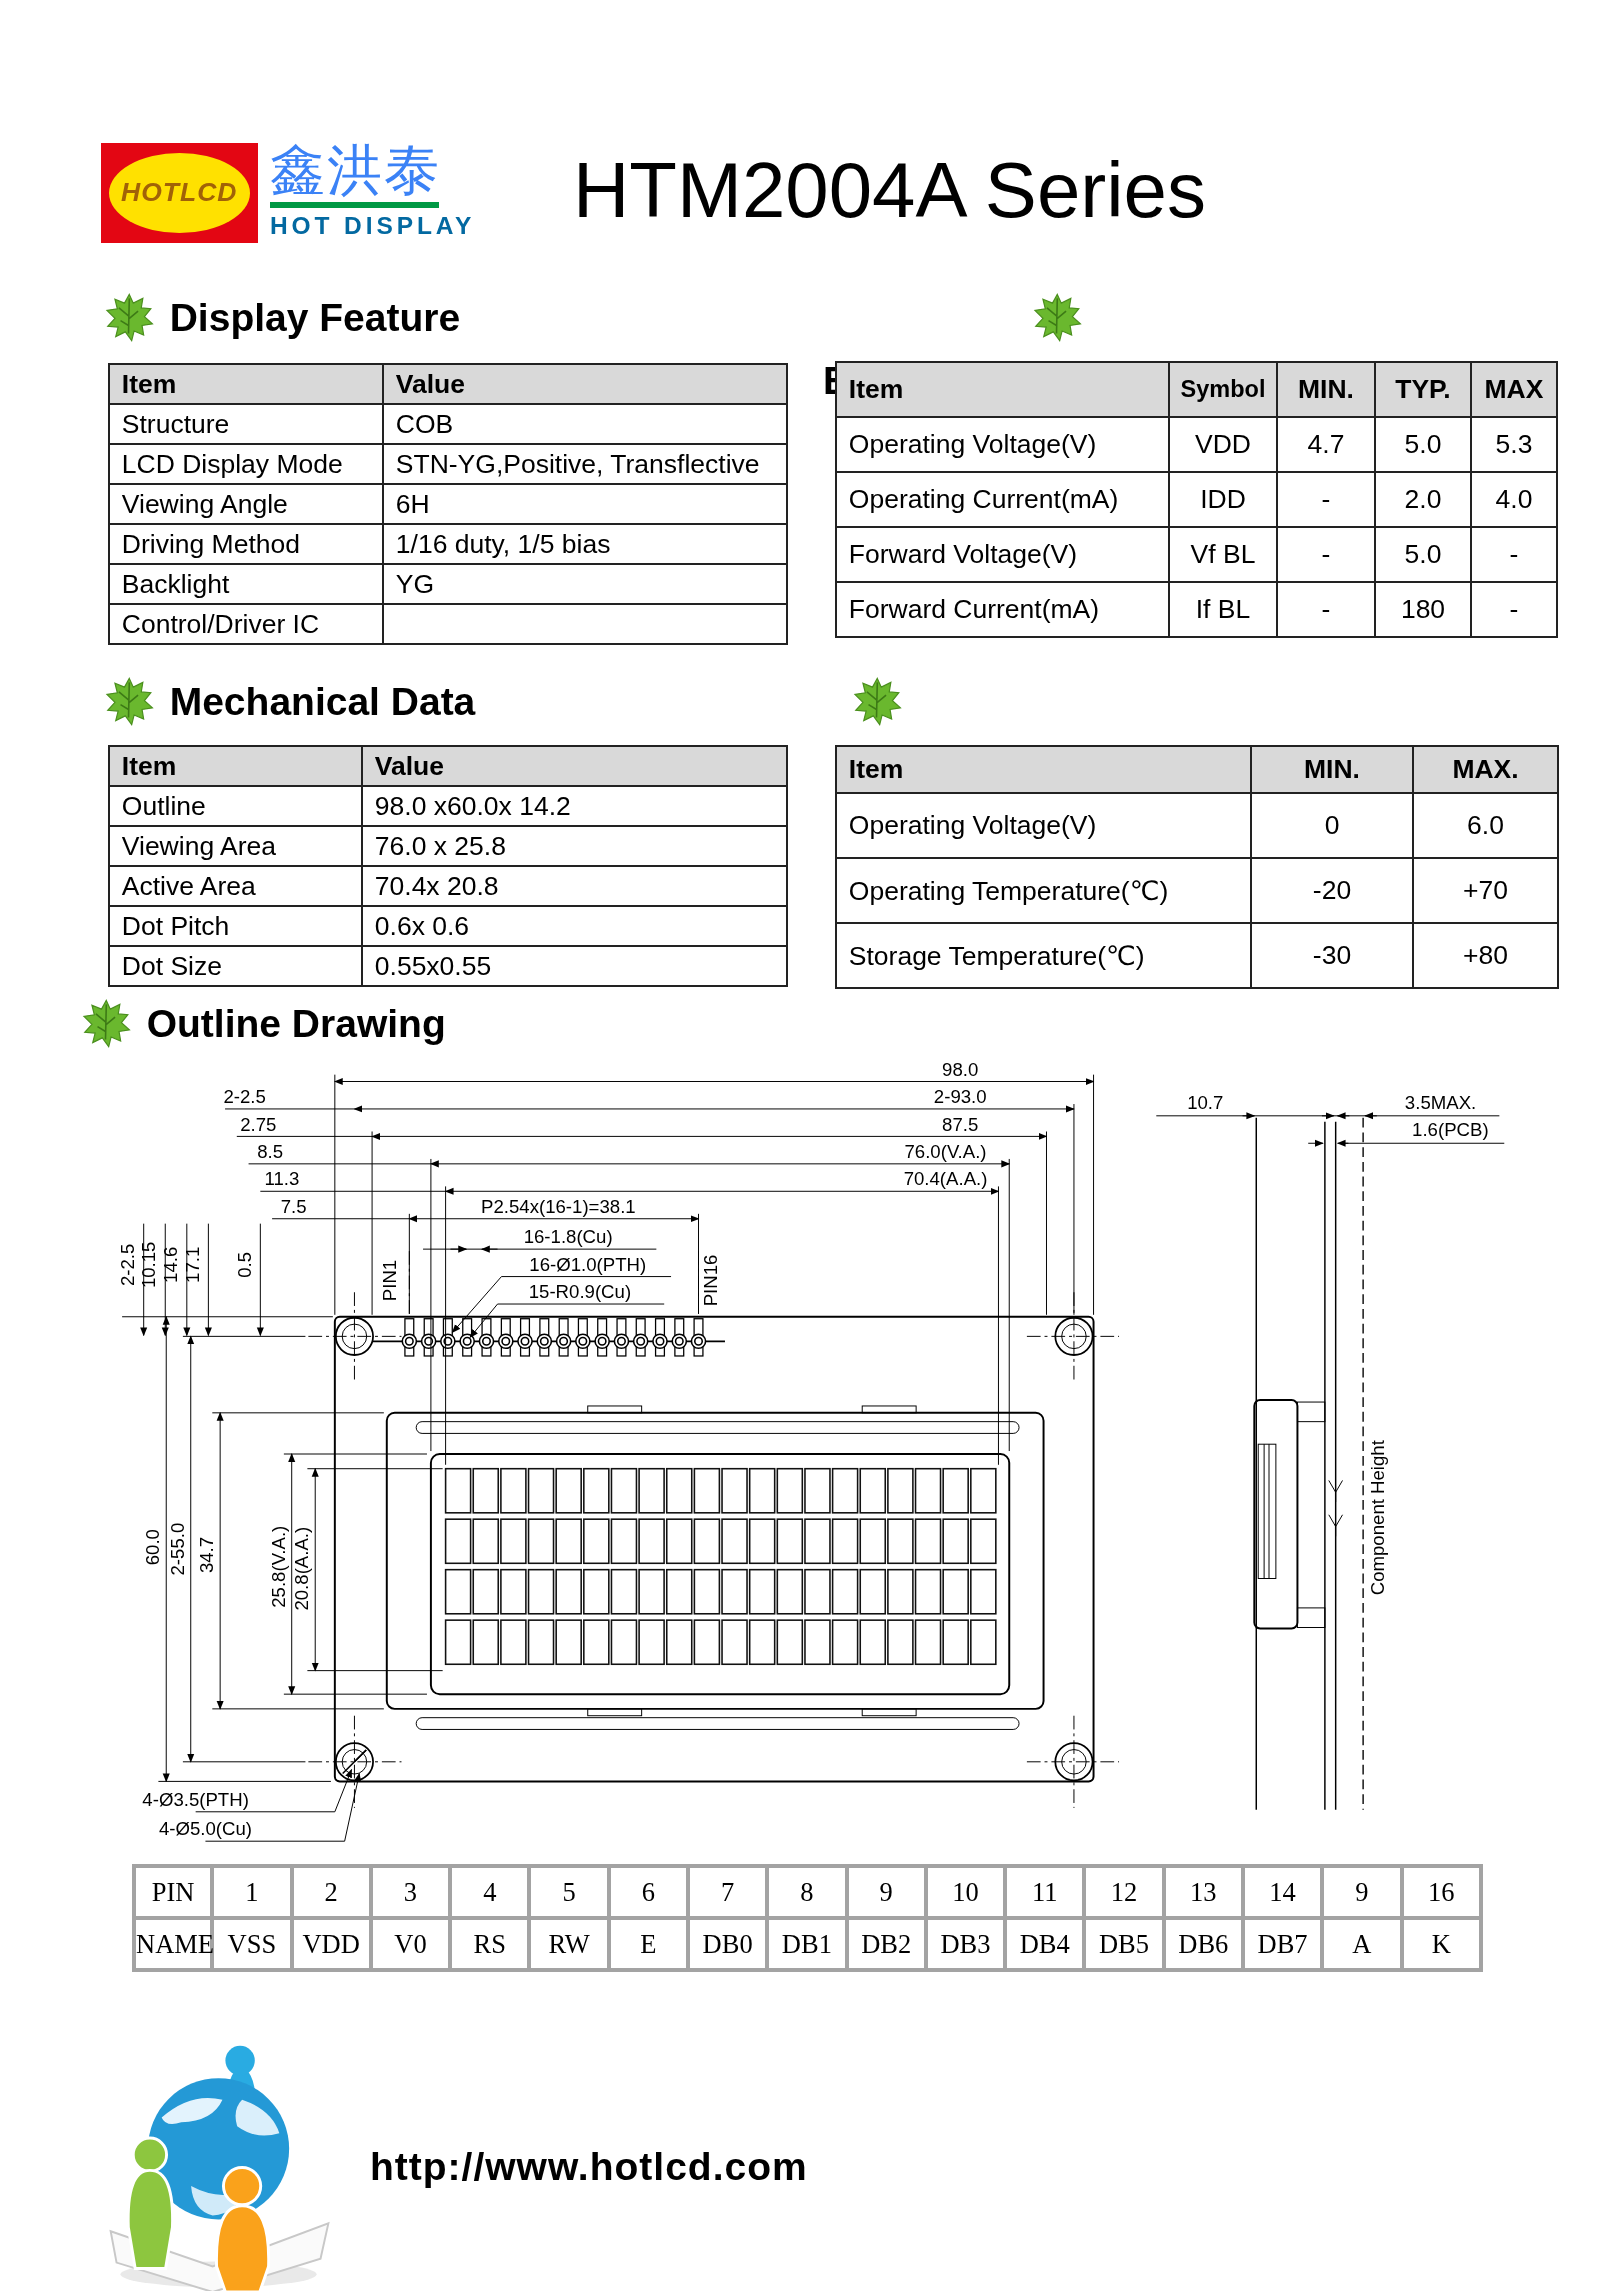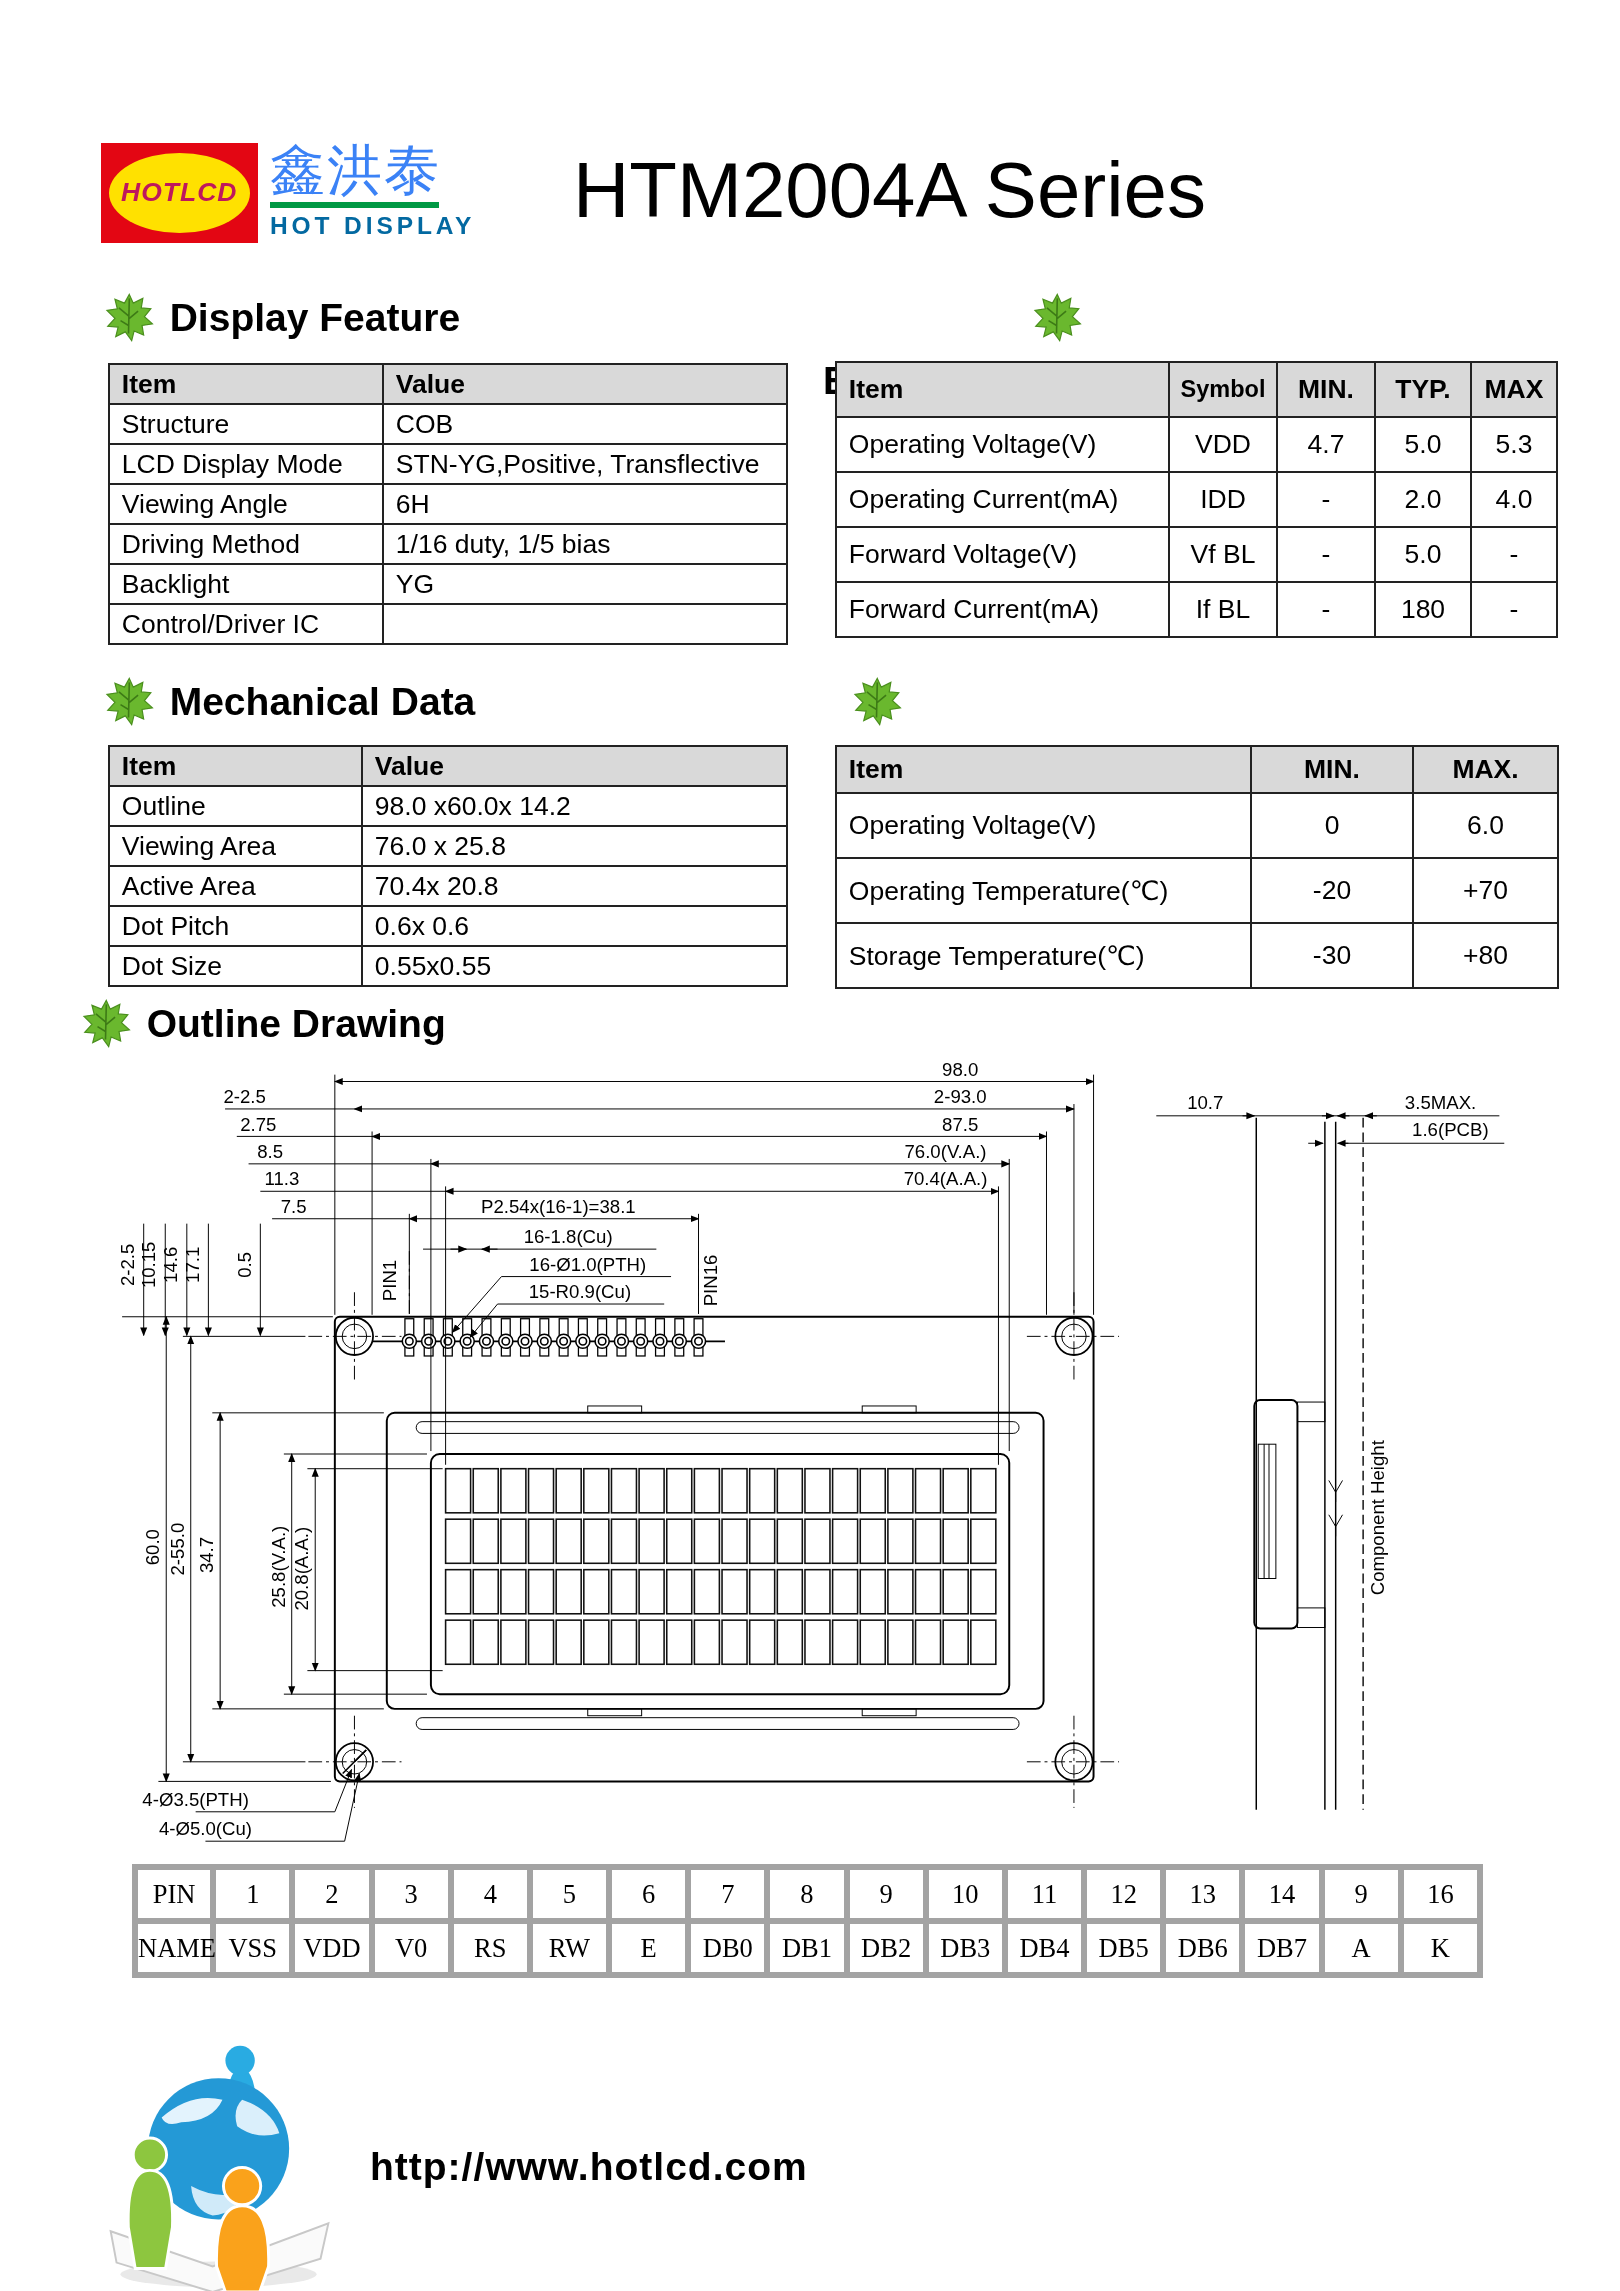--- a/index.html
+++ b/index.html
@@ -4,21 +4,21 @@
 <style>
   html,body{margin:0;padding:0;background:#fff;}
   .page{position:relative;width:1620px;height:2292px;background:#fff;overflow:hidden;
         font-family:"Liberation Sans","DejaVu Sans",sans-serif;color:#000;}
 
   
   .logo{position:absolute;left:101px;top:143px;width:461px;height:108px;}
   .logo-box{position:absolute;left:0;top:0;width:157px;height:100px;background:#e30613;}
   .logo-ellipse{position:absolute;left:7.8px;top:9.8px;width:141px;height:80px;background:#ffe100;
                 border-radius:50%;display:flex;align-items:center;justify-content:center;}
-  .logo-mark{font-size:26.5px;font-weight:bold;font-style:italic;color:#be185d;letter-spacing:1px;}
+  .logo-mark{font-size:26.5px;font-weight:bold;font-style:italic;color:#a16207;letter-spacing:1px;}
   .logo-right{position:absolute;left:169px;top:-2px;width:196px;}
   .logo-cjk{font-size:55px;font-weight:normal;line-height:59px;color:#3b82f6;letter-spacing:2px;white-space:nowrap;}
   .logo-bar{width:169px;height:5.9px;background:#009944;margin-top:2px;}
   .logo-tagline{font-size:24.5px;font-weight:bold;color:#0369a1;letter-spacing:3.9px;margin-top:3.9px;white-space:nowrap;}
   .doc-title{position:absolute;left:573px;top:145px;font-size:78px;font-weight:400;white-space:nowrap;}
 
   
   .sec-head{position:absolute;display:flex;align-items:center;gap:15.7px;
             font-size:39px;font-weight:bold;white-space:nowrap;}
   .leaf-icon{width:51px;height:51px;flex:0 0 51px;}
@@ -28,21 +28,21 @@
   table.spec td{border:2px solid #222;font-size:26.5px;padding:0 11.8px;overflow:hidden;white-space:nowrap;}
   table.spec tr.hdr td{background:#d9d9d9;font-weight:bold;}
   table.spec td.c{text-align:center;padding:0 3.9px;}
   #tbl-df td, #tbl-mech td{height:38px;}
   #tbl-ec td{height:53px;}
   #tbl-abs tr.hdr td{height:45px;}
   #tbl-abs td{height:63px;}
 
   table.pins{position:absolute;left:132px;top:1864px;border-collapse:collapse;table-layout:fixed;
              font-family:"Liberation Serif","DejaVu Serif",serif;}
-  table.pins td{border:6px solid #a3a3a3;height:48px;text-align:center;font-size:26.5px;padding:0;}
+  table.pins td{border:4px solid #a3a3a3;height:48px;text-align:center;font-size:26.5px;padding:0;}
   table.pins tr:first-child td{border-bottom:3.9px solid #000;}
   table.pins{border:2.9px solid #000;}
 
   
   #dwg{position:absolute;left:78px;top:1057px;}
   #dwg .ol{fill:none;stroke:#000;stroke-width:2;}
   #dwg .thin{fill:none;stroke:#000;stroke-width:1;}
   #dwg .dl{stroke:#000;stroke-width:1;fill:none;}
   #dwg .cl{stroke:#000;stroke-width:1;fill:none;stroke-dasharray:14 4 3 4;}
   #dwg .dash{stroke:#000;stroke-width:1.4;fill:none;stroke-dasharray:10 5;}

